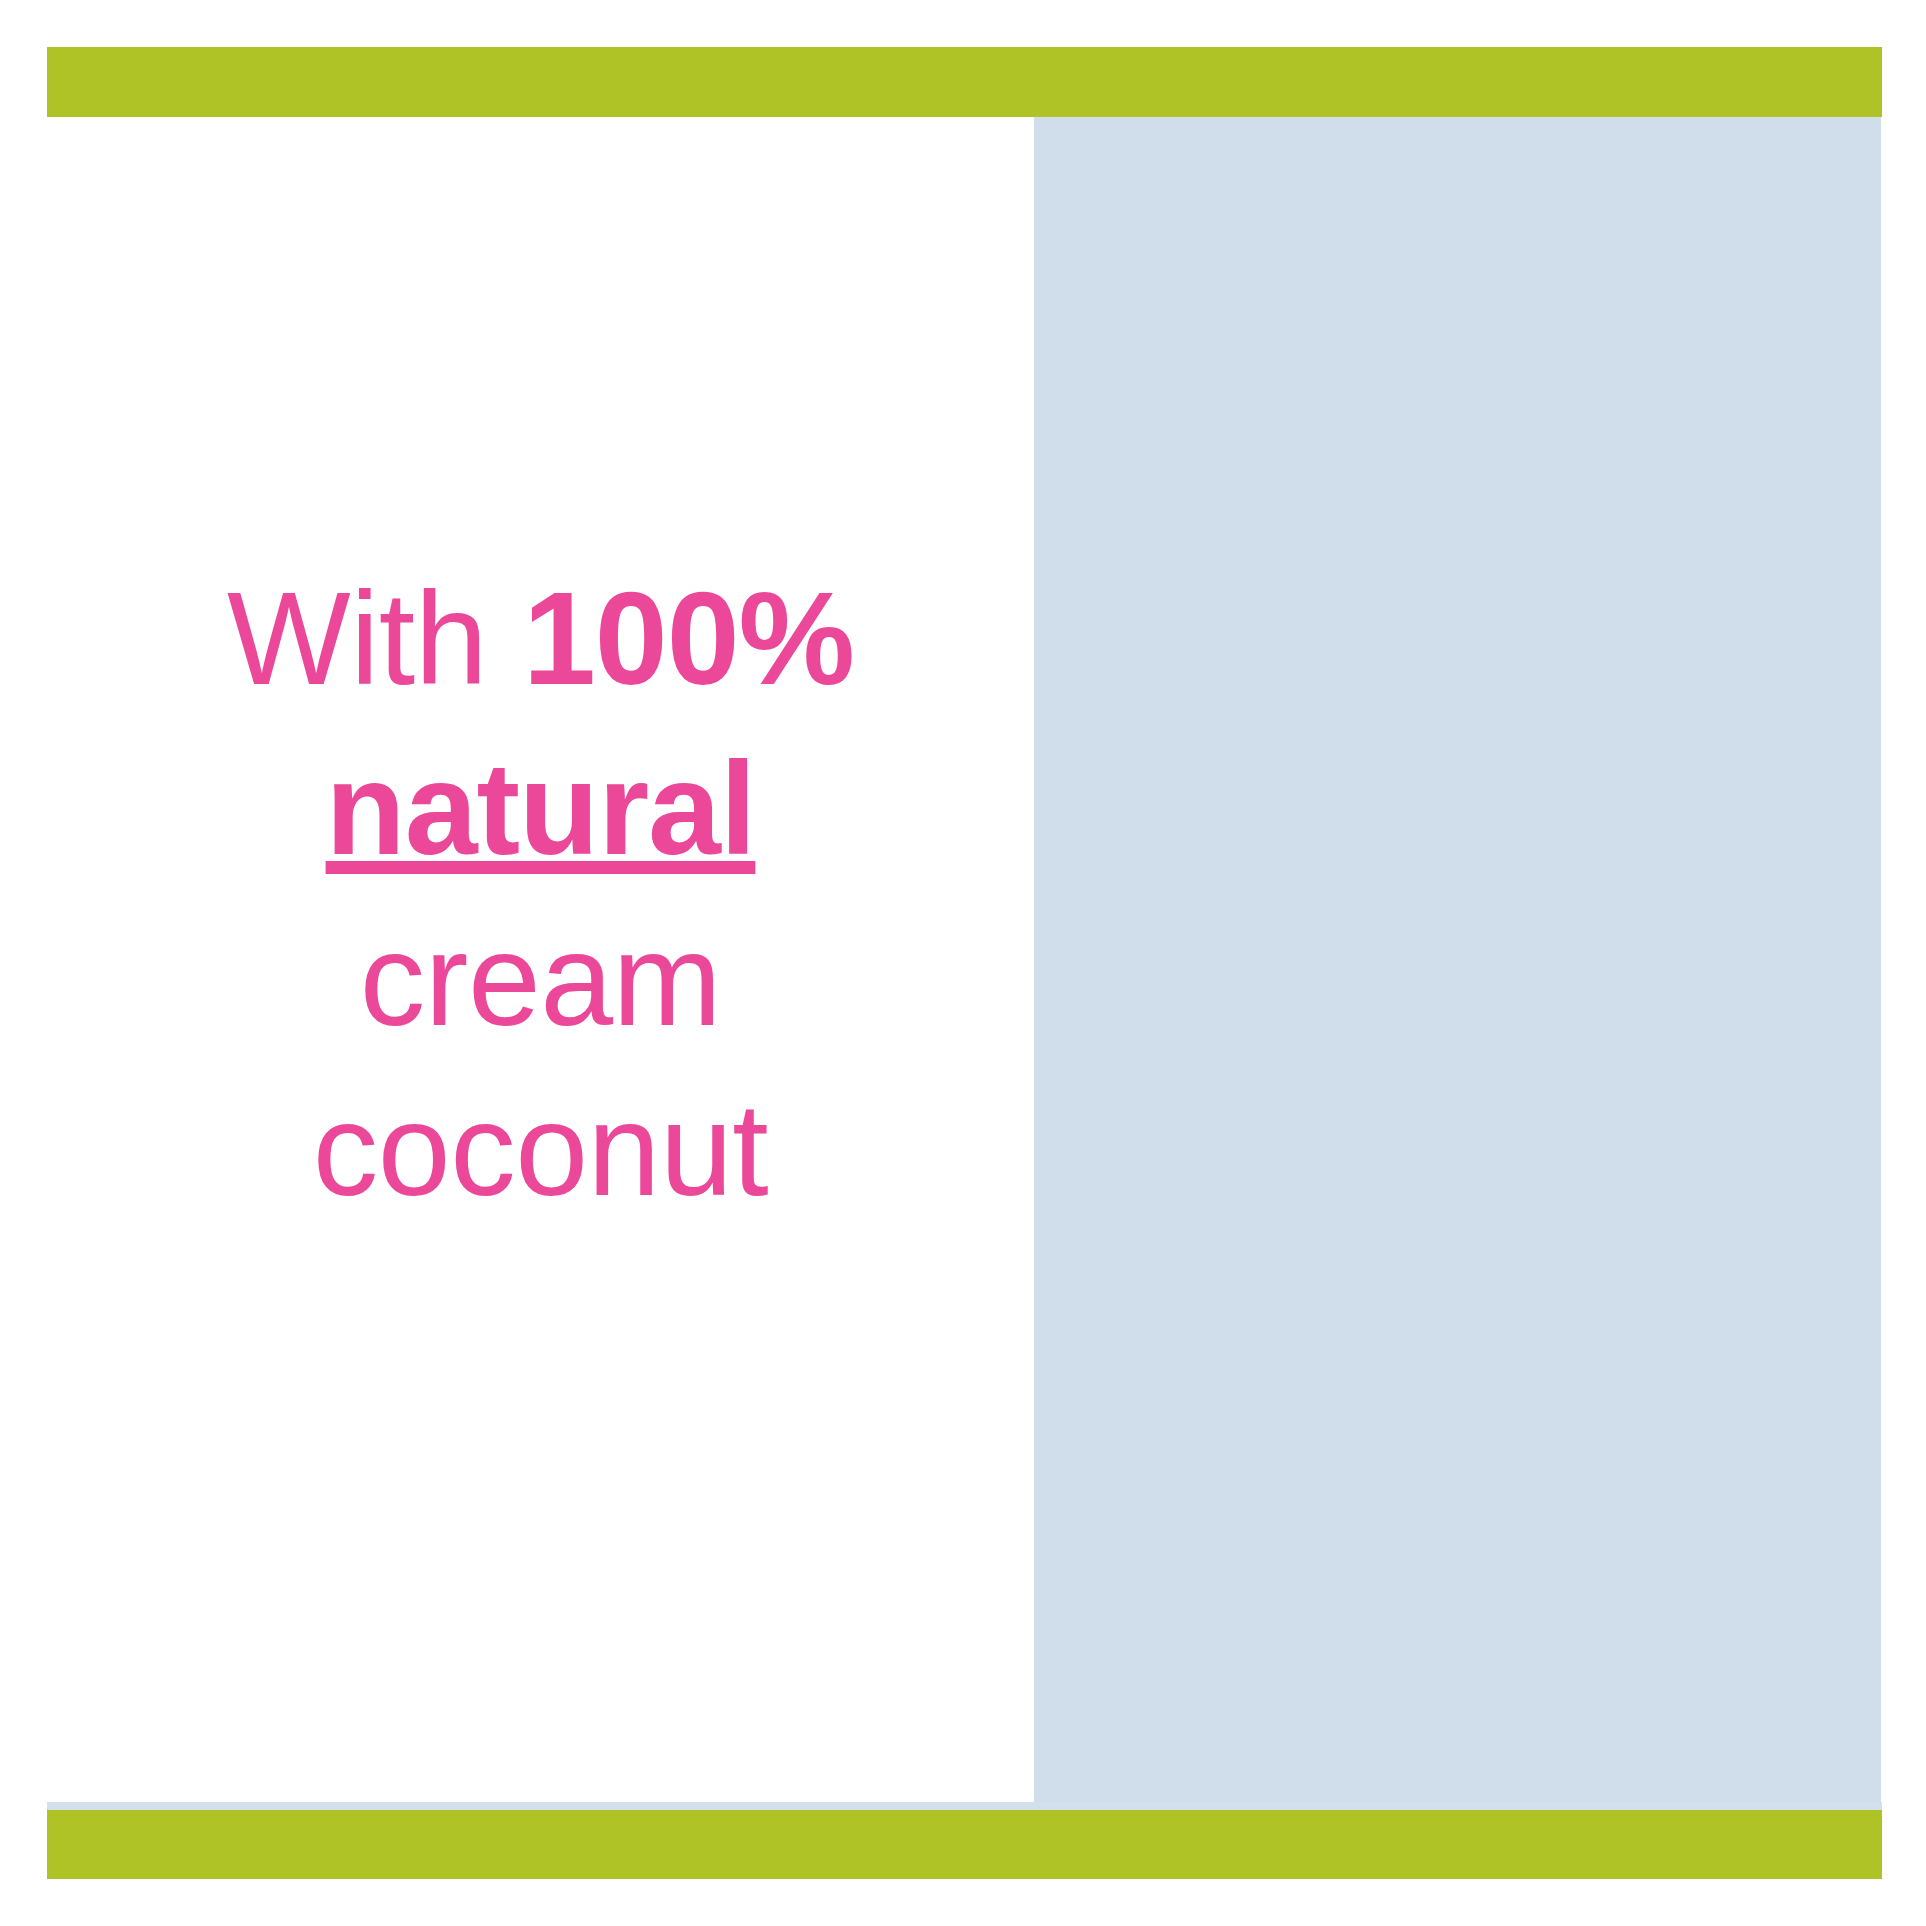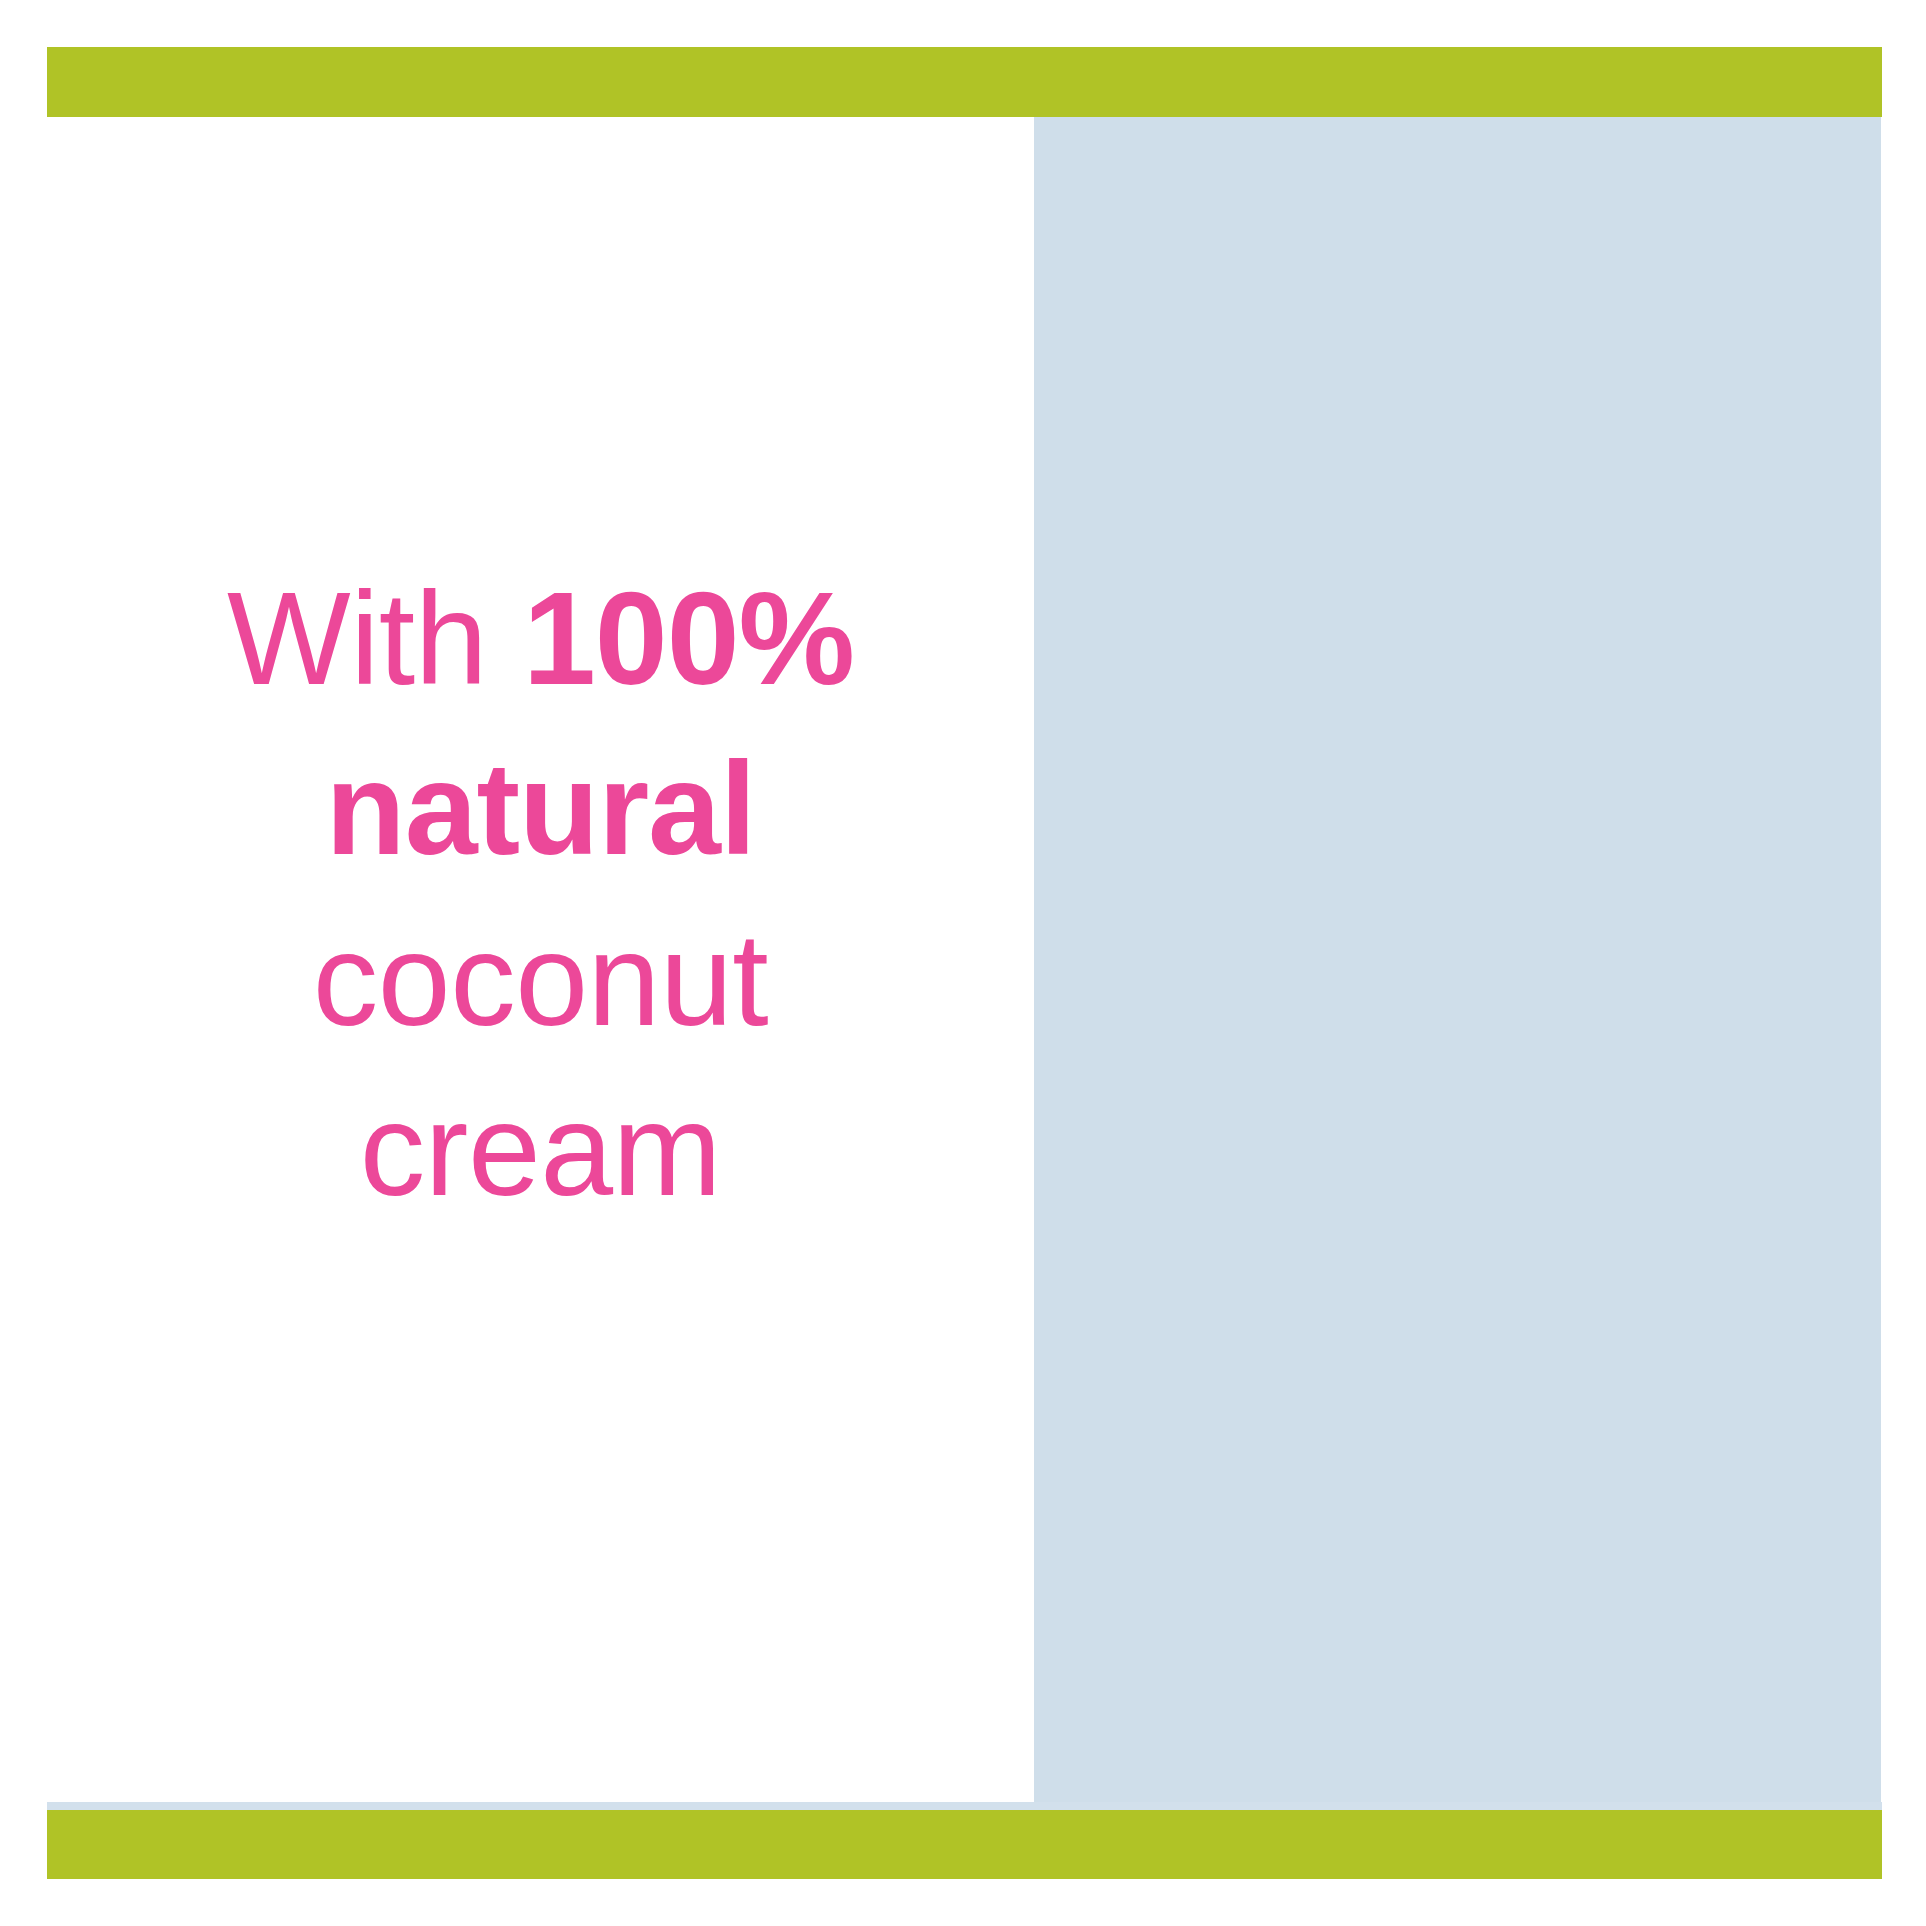--- a/index.html
+++ b/index.html
@@ -65,42 +65,43 @@
     white-space: nowrap;
   }
   .headline .line.l1 { font-weight: 400; }
   .headline .strong {
     font-weight: 700;
     letter-spacing: -1px;
   }
   .headline .line.l2 {
     font-weight: 700;
     letter-spacing: -1px;
+    text-decoration: underline;
   }
   .headline .line.l3,
   .headline .line.l4 { font-weight: 400; }
 </style>
 </head>
 <body>
 
 <div id="stage">
 
   <div class="accent-bar top"></div>
 
   <div class="blue-panel">
 
     
     
   </div>
 
   <div class="headline">
     <span class="line l1"><span>With </span><span class="strong">100%</span></span>
     <span class="line l2">natural</span>
+    <span class="line l4">cream</span>
     <span class="line l3">coconut</span>
-    <span class="line l4">cream</span>
   </div>
 
   <div class="seam"></div>
 
   <div class="accent-bar bottom"></div>
 
 </div>
 
 
 </body></html>

